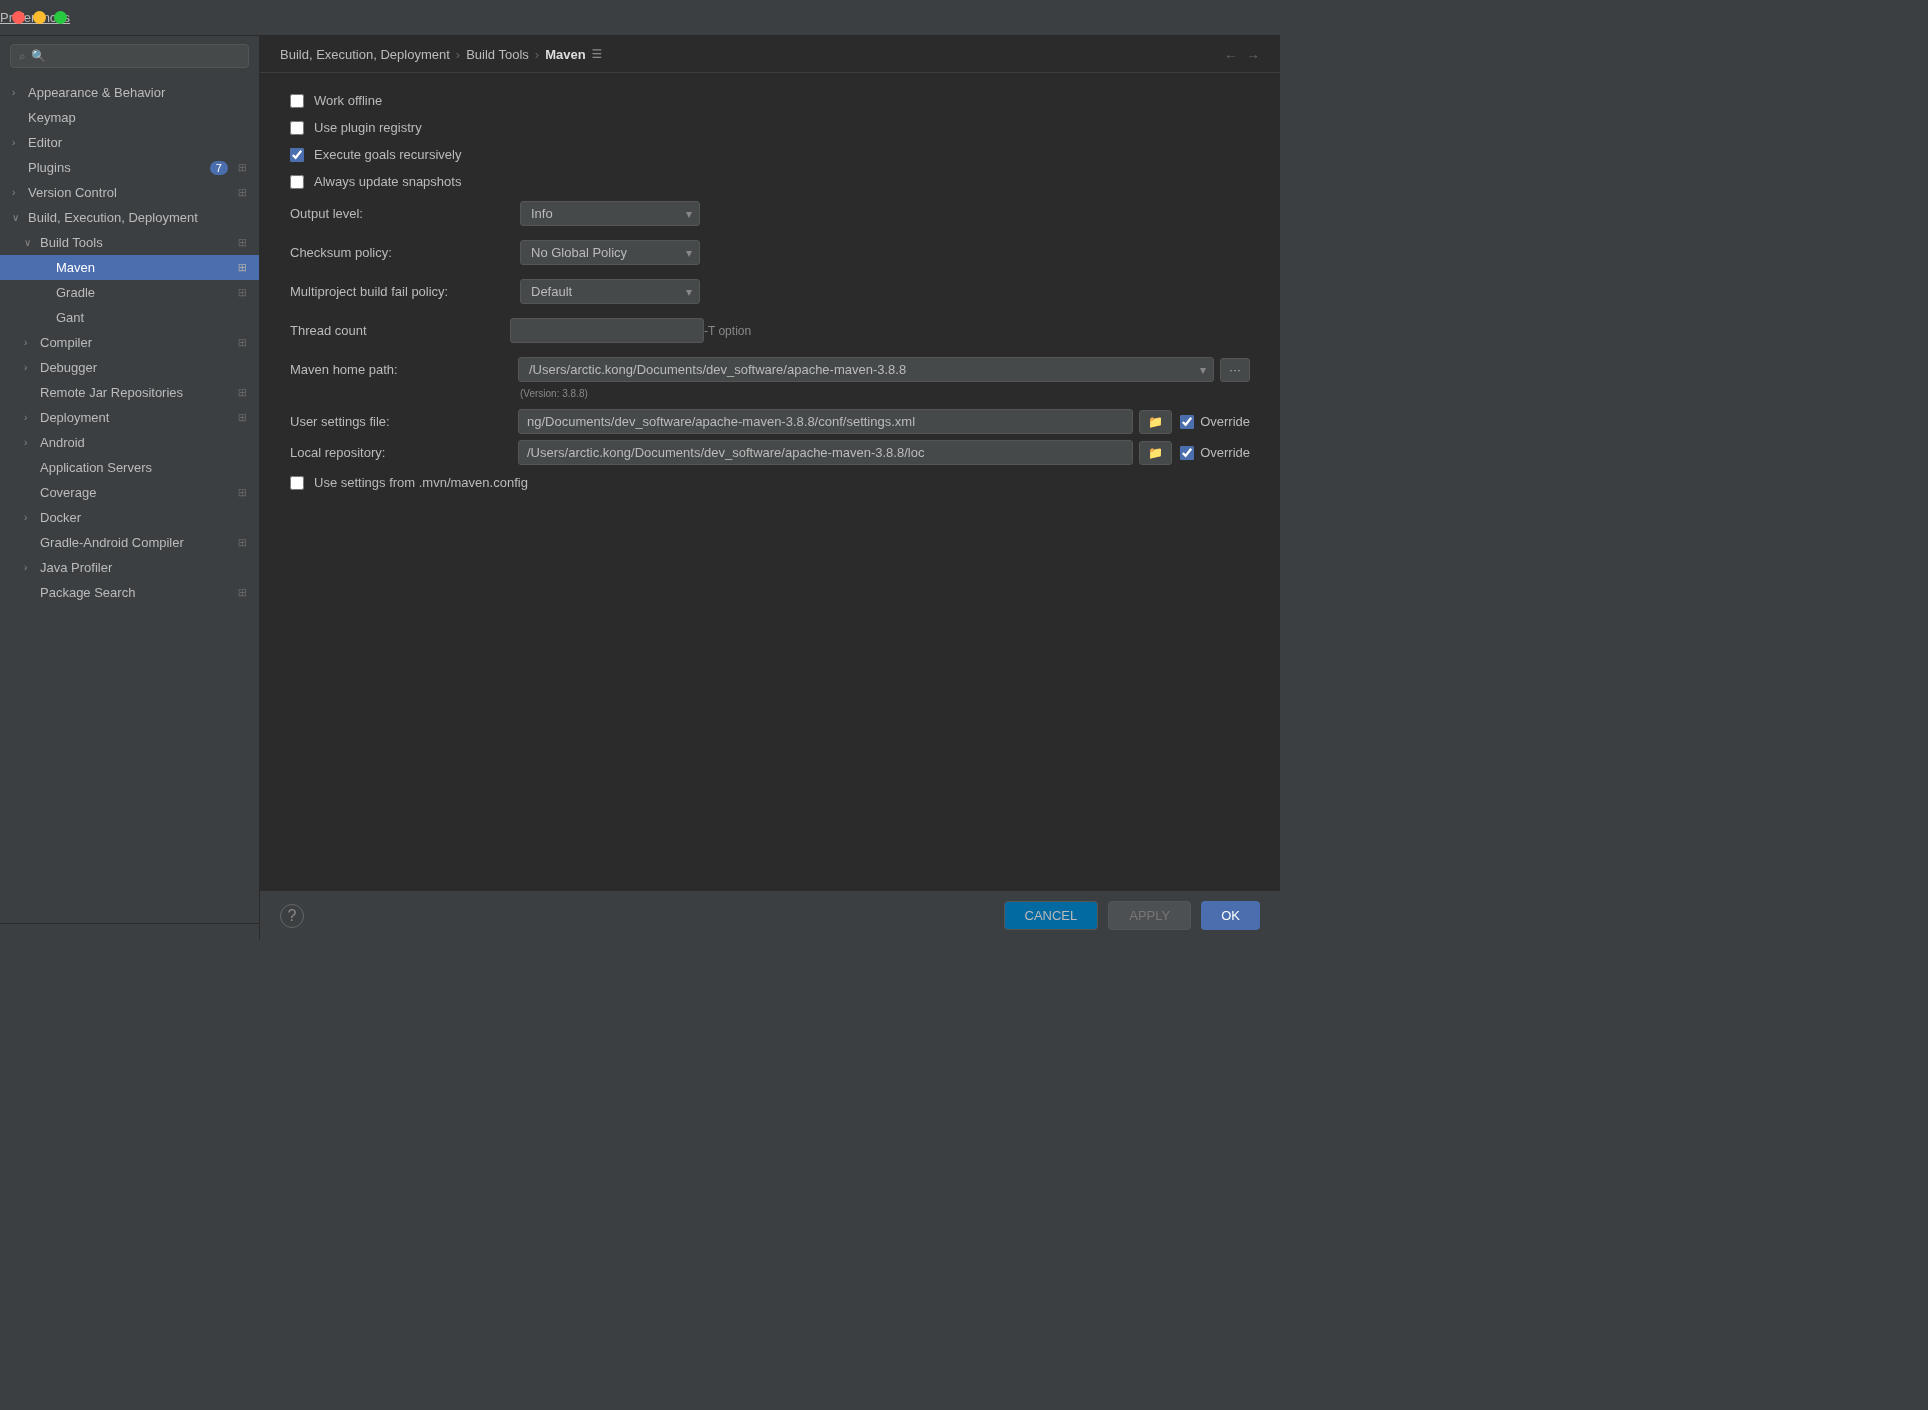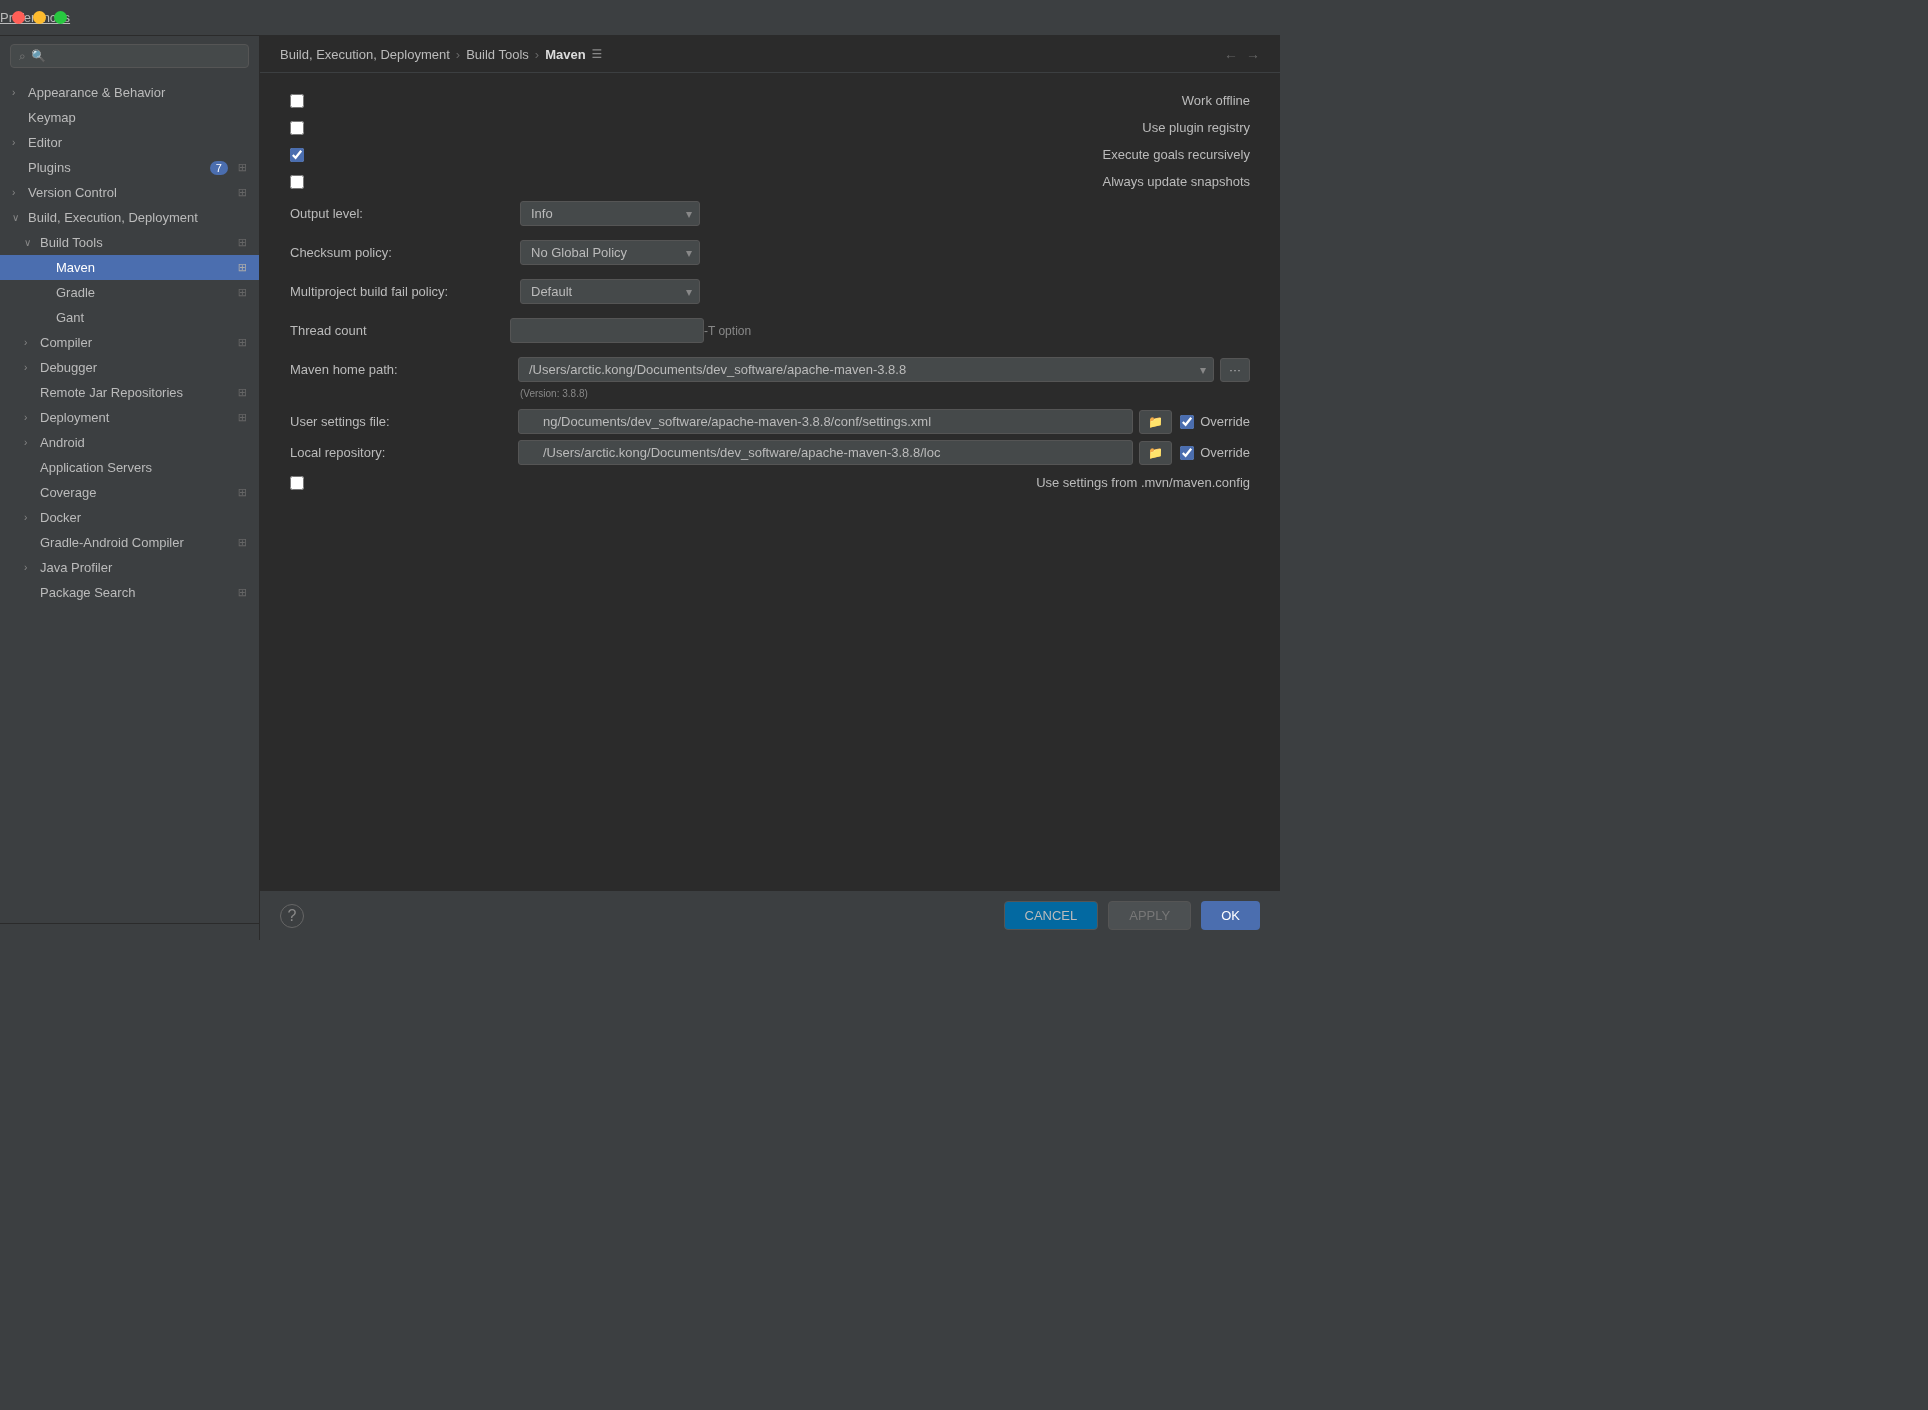--- a/index.html
+++ b/index.html
@@ -164,21 +164,20 @@
       overflow-y: auto;
       padding: 20px 30px;
     }
 
     
     .checkbox-row {
       display: flex;
       align-items: center;
       gap: 10px;
       margin-bottom: 12px;
-      justify-content: space-between;
     }
     .checkbox-row label {
       color: #bbb;
       font-size: 13px;
       cursor: pointer;
     }
     input[type="checkbox"] {
       width: 14px;
       height: 14px;
       cursor: pointer;
@@ -232,21 +231,21 @@
       padding: 4px 8px;
       font-size: 13px;
       min-width: 180px;
     }
 
     .form-input-wide {
       background: #45494a;
       border: 1px solid #555;
       border-radius: 3px;
       color: #bbb;
-      padding: 4px 24px;
+      padding: 4px 8px;
       font-size: 13px;
       flex: 1;
     }
 
     .thread-row {
       display: flex;
       align-items: center;
       gap: 0;
       margin-bottom: 14px;
     }

